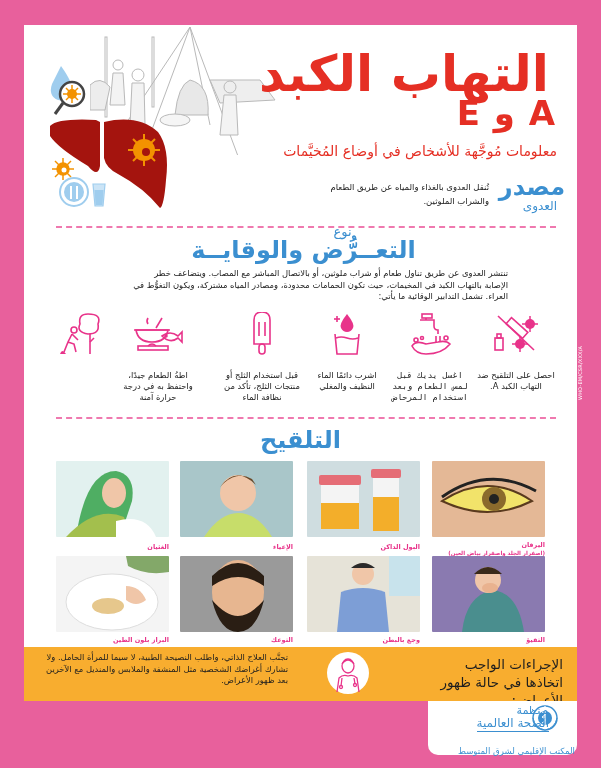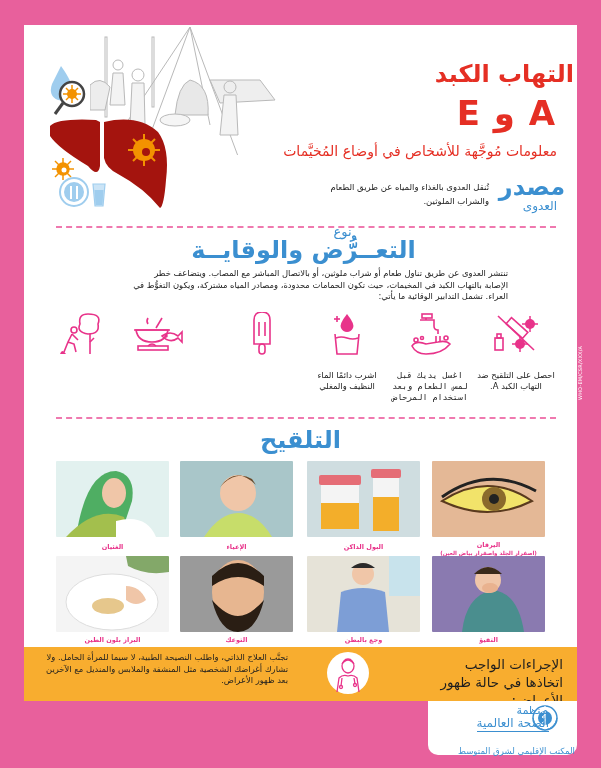--- a/index.html
+++ b/index.html
@@ -10,21 +10,21 @@
       position: relative;
     }
     .panel {
       position: absolute; left: 24px; top: 25px; width: 553px; height: 676px;
       background: #ffffff;
     }
     .abs { position: absolute; }
     .rtl { direction: rtl; text-align: right; }
 
     
-    .title-ar { right: 27px; top: 54px; color: #e52f24; font-size: 24px; font-weight: bold; line-height: 40px; }
+    .title-ar { right: 52px; top: 54px; color: #e52f24; font-size: 50px; font-weight: bold; line-height: 40px; }
     .title-en { right: 44px; top: 95px; color: #e52f24; font-size: 34px; font-weight: bold; line-height: 36px; letter-spacing: 2px; }
     .subtitle { right: 44px; top: 142px; color: #e52f24; font-size: 14px; line-height: 18px; }
 
     .src-title { right: 36px; top: 175px; color: #3b8fd0; font-size: 24px; font-weight: bold; line-height: 24px; }
     .src-sub { right: 44px; top: 199px; color: #3b8fd0; font-size: 12px; line-height: 14px; }
     .src-text { right: 112px; top: 180px; width: 170px; color: #222; font-size: 8.5px; line-height: 14px; }
 
     .divider { left: 56px; width: 500px; height: 0; border-top: 2px dashed #ef79af; }
 
     .exp-small { left: 0; width: 601px; top: 224px; text-align: center; color: #3b8fd0; font-size: 13px; line-height: 15px; padding-left: 84px; }
@@ -33,21 +33,21 @@
 
     .prev-col { top: 312px; width: 80px; text-align: center; }
     .prev-icon { width: 48px; height: 44px; margin: 0 auto; }
     .prev-label { direction: rtl; color: #222; font-size: 8.4px; line-height: 11px; margin-top: 10px; }
 
     .side-tab { left: 577px; top: 328px; width: 12px; height: 90px; }
     .side-tab span { display: block; color: #fff; font-size: 5px; writing-mode: vertical-rl; transform: rotate(180deg); height: 90px; text-align: center; letter-spacing: 0.2px; }
 
     .sym-title { left: 0; width: 601px; top: 425px; text-align: center; color: #3b8fd0; font-size: 24px; font-weight: bold; line-height: 30px; }
     .sym-img { width: 113px; height: 76px; border-radius: 1px; overflow: hidden; }
-    .sym-cap { width: 113px; text-align: center; color: #e8338a; font-size: 6.5px; font-weight: bold; line-height: 8px; direction: rtl; }
+    .sym-cap { width: 113px; text-align: right; color: #e8338a; font-size: 6.5px; font-weight: bold; line-height: 8px; direction: rtl; }
 
     .orange { left: 24px; top: 647px; width: 553px; height: 54px; background: #f8ad2f; }
     .orange-head { right: 38px; top: 655px; color: #1e1e1e; font-size: 13.5px; line-height: 18px; }
     .orange-body { right: 313px; top: 652px; width: 250px; color: #1e1e1e; font-size: 8.4px; line-height: 11.5px; }
     .doc-circle { left: 327px; top: 652px; width: 42px; height: 42px; border-radius: 50%; background: #fff; }
 
     .who-box { left: 428px; top: 701px; width: 149px; height: 54px; background: #fff; border-radius: 0 0 10px 10px; }
     .who-name1 { right: 52px; top: 705px; color: #3b8fd0; font-size: 11px; line-height: 12px; font-family: Liberation Mono, monospace; }
     .who-name2 { right: 52px; top: 716px; color: #3b8fd0; font-size: 12px; line-height: 14px; border-bottom: 1px solid #3b8fd0; padding-bottom: 1px; }
     .who-region { right: 26px; top: 746px; color: #3b8fd0; font-size: 8.6px; line-height: 10px; }
@@ -188,34 +188,36 @@
 </div>
 <div class="abs prev-col" style="left:222px;">
   <svg class="prev-icon" viewBox="0 0 48 44">
     <g stroke="#e8338a" stroke-width="1.6" fill="none">
       <path d="M16 8 Q16 0 24 0 Q32 0 32 8 L32 32 L16 32 Z"></path>
         <rect x="21" y="32" width="6" height="10" rx="3"></rect>
       <line x1="21" y1="10" x2="21" y2="24"></line>
         <line x1="27" y1="10" x2="27" y2="24"></line>
     </g>
   </svg>
+  <div class="prev-label">قبل استخدام الثلج أو منتجات الثلج، تأكد من نظافة الماء</div>
 </div>
 <div class="abs prev-col" style="left:118px;">
   <svg class="prev-icon" viewBox="0 0 48 44" style="width:72px;">
     <g stroke="#e8338a" stroke-width="1.6" fill="none">
       <path d="M2 18 L34 18 Q32 30 18 30 Q4 30 2 18Z"></path>
         <line x1="0" y1="18" x2="36" y2="18"></line>
       <line x1="22" y1="16" x2="28" y2="6"></line>
         <path d="M14 12 Q12 9 14 6"></path>
       <rect x="4" y="34" width="30" height="4"></rect>
         <path d="M14 34 Q18 30 22 34"></path>
       <path d="M28 24 Q36 18 44 24 L48 20 L48 30 L44 26 Q36 32 28 24Z"></path>
         <circle cx="32" cy="24" r="1"></circle>
     </g>
   </svg>
+  <div class="prev-label">اطهُ الطعام جيدًا، واحتفظ به في درجة حرارة آمنة</div>
 </div>
 <div class="abs prev-col" style="left:42px;">
   <svg class="prev-icon" viewBox="0 0 48 44">
     <g stroke="#e8338a" stroke-width="1.6" fill="none">
       <path d="M30 2 Q20 2 22 12 Q18 20 30 22 Q42 22 40 12 Q44 2 30 2Z"></path>
       <line x1="32" y1="22" x2="32" y2="42"></line>
         <line x1="32" y1="30" x2="36" y2="26"></line>
       <circle cx="16" cy="18" r="3"></circle>
         <path d="M14 22 L10 30 L16 32 L18 40 M10 30 L6 40 M14 22 L20 28"></path>
     </g>

